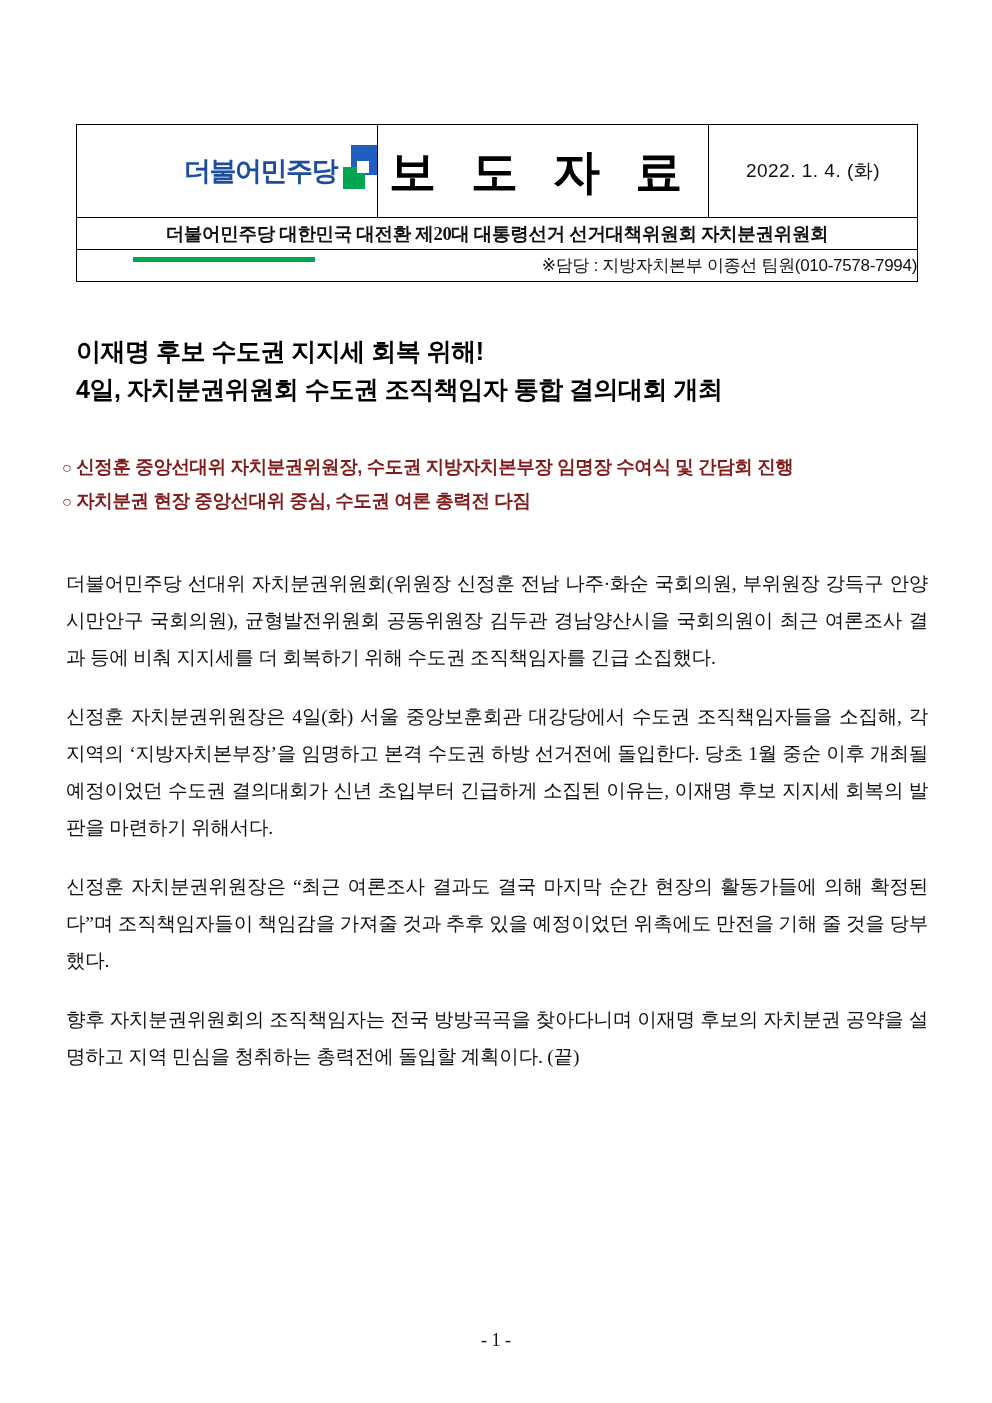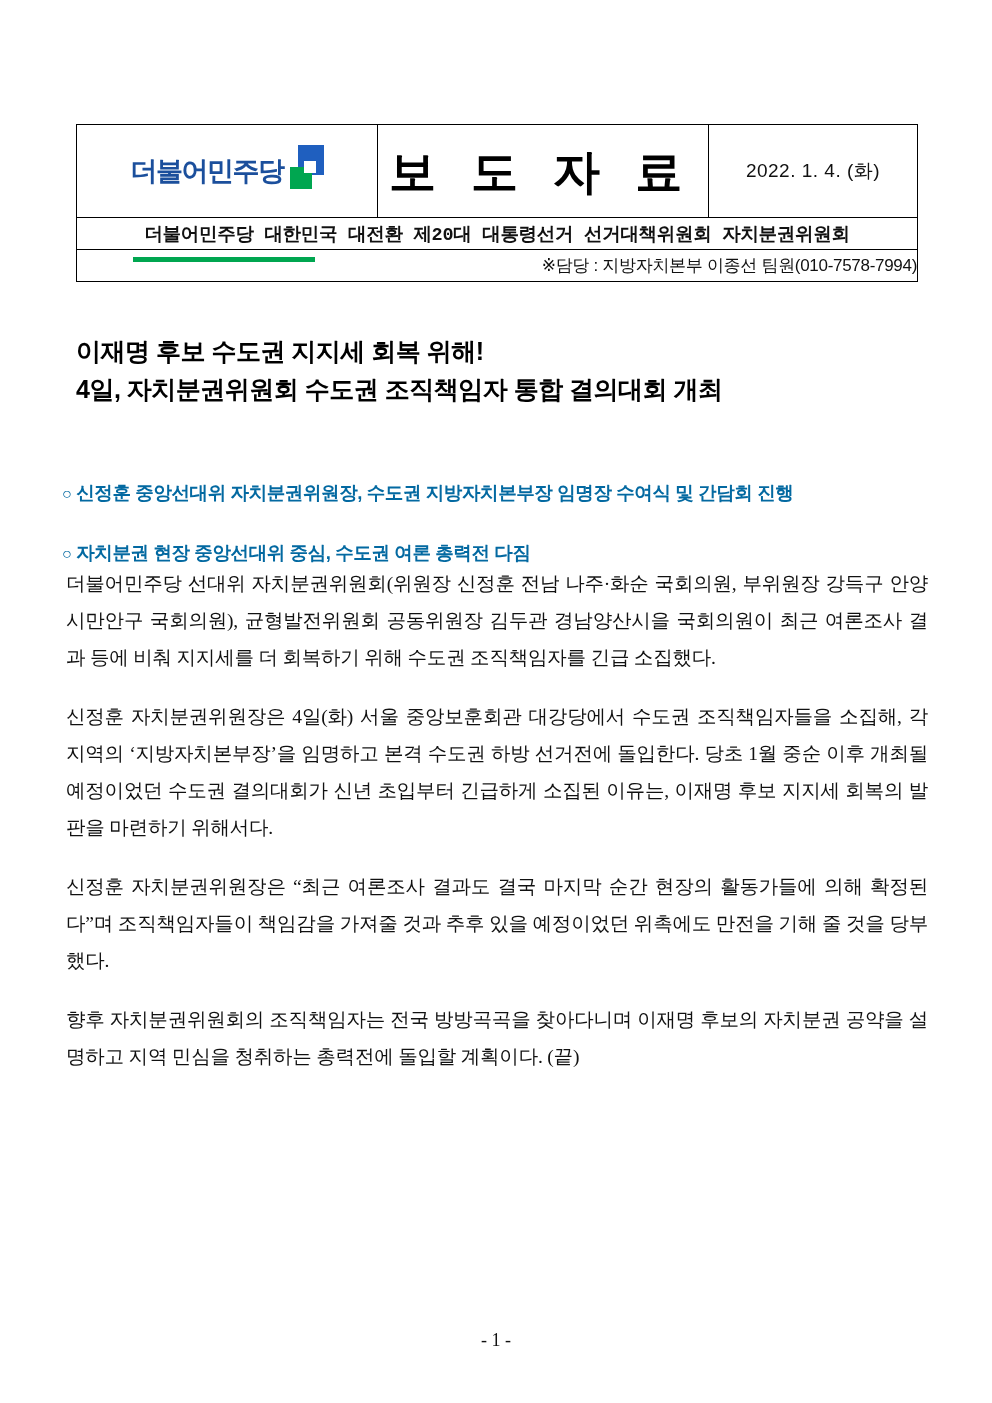--- a/index.html
+++ b/index.html
@@ -64,39 +64,39 @@
   }
   .date-text {
     font-family: "Liberation Sans", "DejaVu Sans", sans-serif;
     font-size: 19px;
     color: #111;
     letter-spacing: 0.5px;
   }
   .cell-org {
     height: 31px;
     text-align: center;
-    font-family: Liberation Mono, monospace;
+    font-family: Liberation Serif, serif;
     font-size: 18.5px;
     font-weight: bold;
     letter-spacing: -0.3px;
   }
   .cell-contact {
     height: 31px;
     text-align: right;
     padding-right: 10px;
     font-family: "Liberation Sans", "DejaVu Sans", sans-serif;
     font-size: 17px;
     letter-spacing: -0.3px;
   }
 
   
   .logo-wrap {
     display: flex;
     align-items: center;
-    justify-content: center;
+    justify-content: flex-end;
     gap: 6px;
     height: 92px;
   }
   .logo-mark {
     position: relative;
     width: 34px;
     height: 52px;
   }
   .logo-mark .sq-blue {
     position: absolute;
@@ -159,22 +159,21 @@
     left: 62px;
     top: 450px;
     width: 870px;
   }
   .bullet-row {
     font-family: "Liberation Sans", "DejaVu Sans", sans-serif;
     font-size: 18.5px;
     font-weight: bold;
     letter-spacing: -0.4px;
     line-height: 33px;
-    color: #0369a1;
-    margin-top: 26px;
+    color: #7f1d1d;
   }
   .bullet-mark {
     font-size: 16px;
     margin-right: 5px;
   }
 
   
   .body-copy {
     position: absolute;
     left: 66px;

